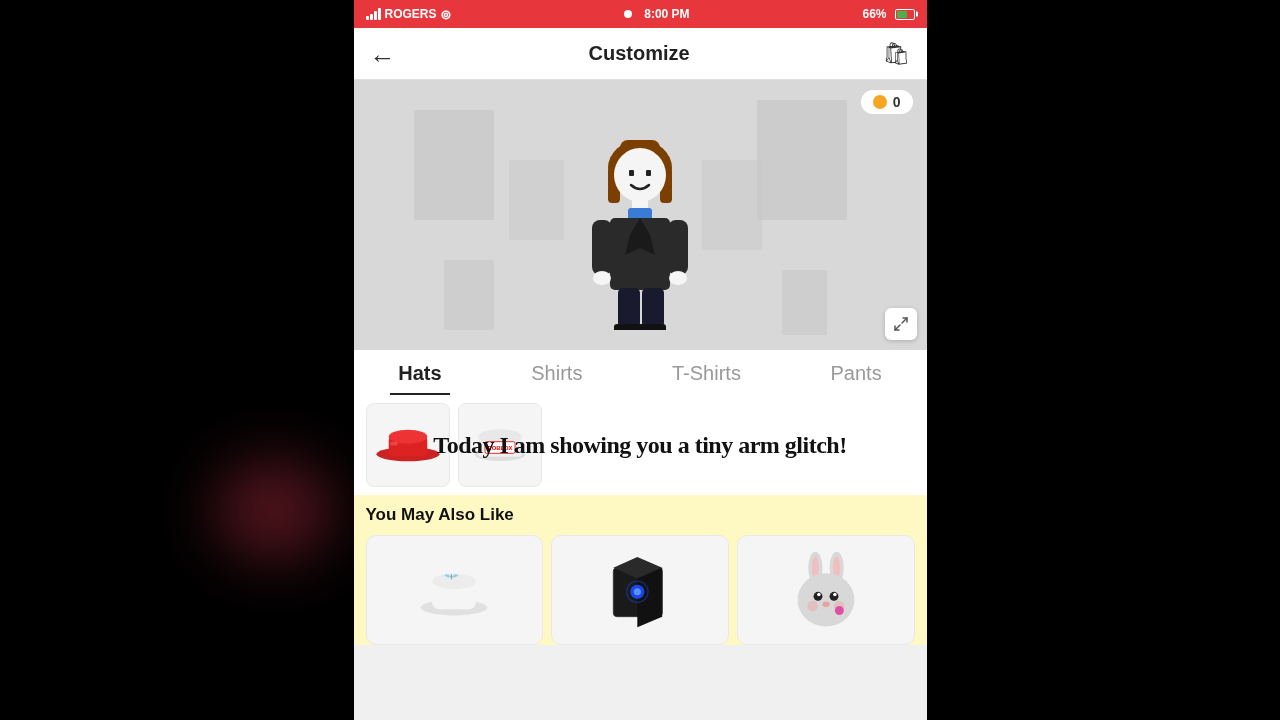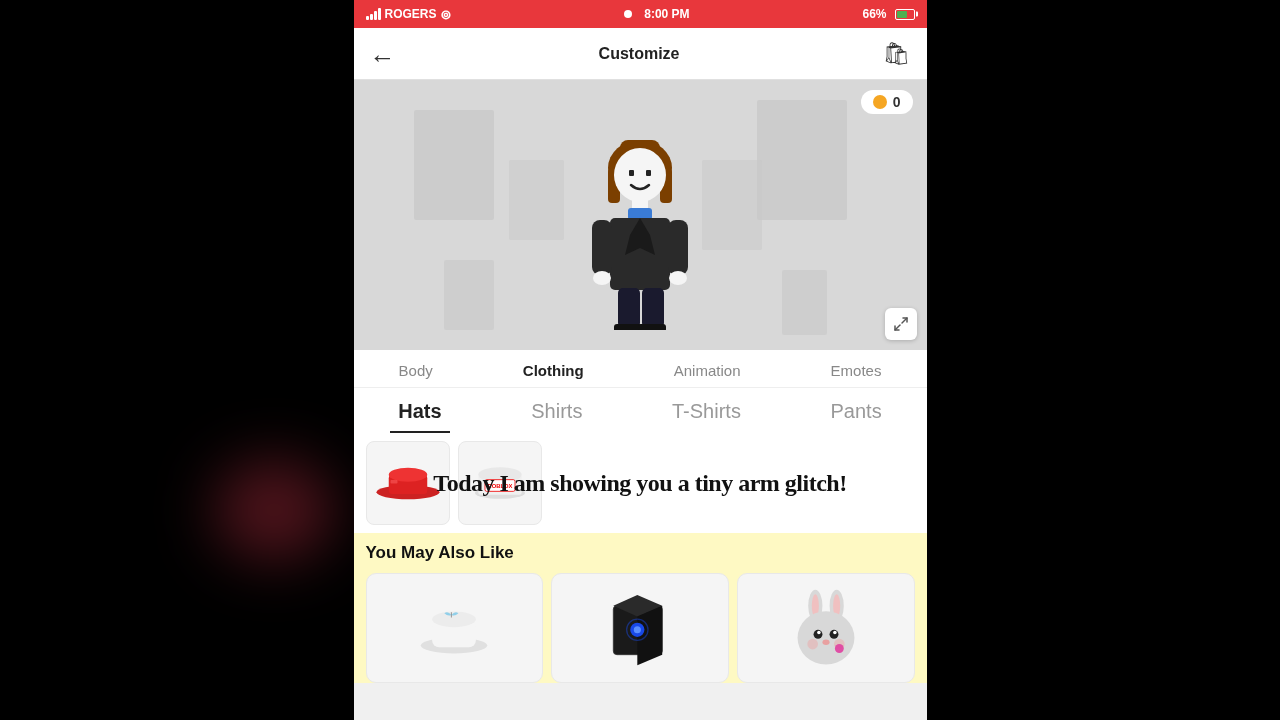--- a/index.html
+++ b/index.html
@@ -142,21 +142,21 @@
       border-bottom: 1px solid #e0e0e0;
     }
     .nav-back {
       font-size: 26px;
       color: #333;
       cursor: pointer;
       font-weight: 300;
       line-height: 1;
     }
     .nav-title {
-      font-size: 16px;
+      font-size: 20px;
       font-weight: 600;
       color: #222;
     }
     .nav-cart {
       font-size: 22px;
       color: #333;
       cursor: pointer;
     }
 
     
@@ -454,26 +454,20 @@
     <div class="expand-btn">
       <svg width="16" height="16" viewBox="0 0 16 16">
         <path d="M2 10 L2 14 L6 14" stroke="#555" stroke-width="1.5" fill="none" stroke-linecap="round" stroke-linejoin="round"></path>
         <path d="M14 6 L14 2 L10 2" stroke="#555" stroke-width="1.5" fill="none" stroke-linecap="round" stroke-linejoin="round"></path>
         <line x1="2" y1="14" x2="7" y2="9" stroke="#555" stroke-width="1.5" stroke-linecap="round"></line>
         <line x1="14" y1="2" x2="9" y2="7" stroke="#555" stroke-width="1.5" stroke-linecap="round"></line>
       </svg>
     </div>
   </div>
 
-  <div class="category-tabs">
-    <span class="category-tab">Body</span>
-    <span class="category-tab active">Clothing</span>
-    <span class="category-tab">Animation</span>
-    <span class="category-tab">Emotes</span>
-  </div>
 
   <div class="sub-tabs">
     <span class="sub-tab active">Hats</span>
     <span class="sub-tab">Shirts</span>
     <span class="sub-tab">T-Shirts</span>
     <span class="sub-tab">Pants</span>
   </div>
 
   <div style="position:relative;background:white;flex-shrink:0;">
 

